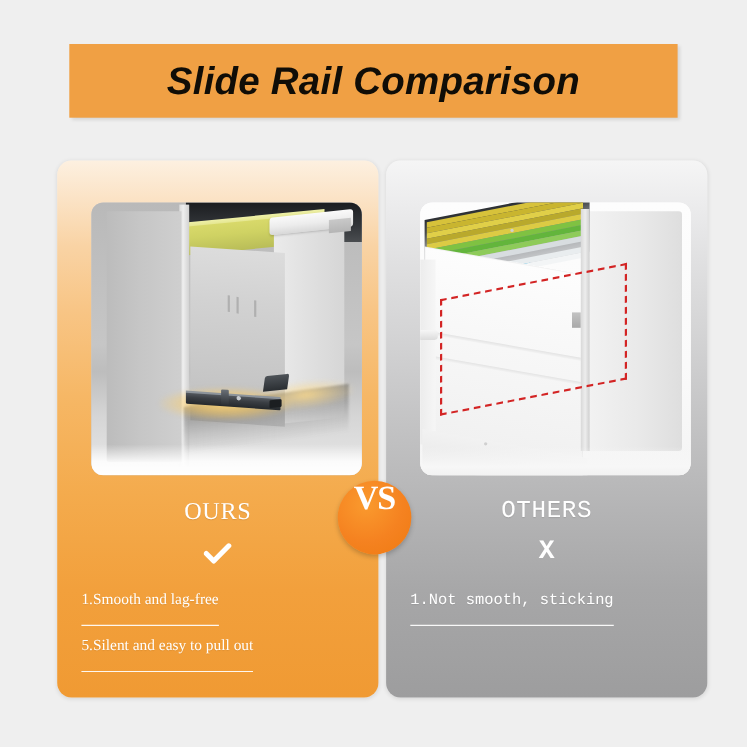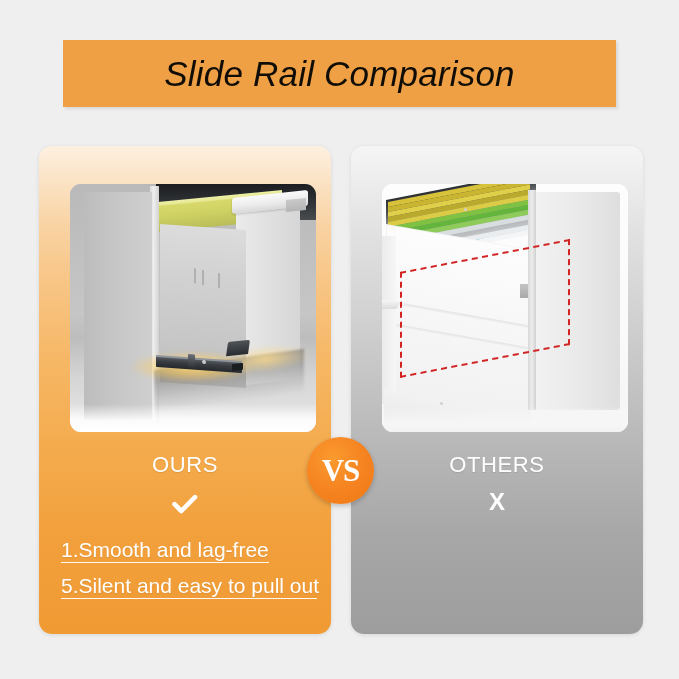--- a/index.html
+++ b/index.html
@@ -14,48 +14,50 @@
   #title-banner{
     position:absolute;
     left:63px; top:40px;
     width:553px; height:67px;
     background:#f0a044;
     display:flex; align-items:center; justify-content:center;
     box-shadow:2px 2px 3px rgba(0,0,0,.10);
   }
   #title-text{
     font-size:35px;
-    font-weight:normal;
+    font-weight:bold;
     font-style:italic;
     color:#100d07;
     letter-spacing:.2px;
     white-space:nowrap;
   }
   
   .panel{
     position:absolute;
     top:146px; width:292px; height:488px;
     border-radius:13px;
     overflow:hidden;
   }
   #panel-ours{
-    left:39px;
+    left:52px;
     background:linear-gradient(180deg,
       #fdf0e0 0%, #fbe3c6 7%, #f9d3a4 16%,
       #f8c585 28%, #f6b765 44%, #f4ab4d 62%,
       #f2a03c 80%, #f09a33 100%);
     box-shadow:0 1px 4px rgba(0,0,0,.10);
+    font-family:Liberation Serif, serif;
   }
   #panel-others{
     left:351px;
     background:linear-gradient(180deg,
       #f5f5f5 0%, #ececed 8%, #e1e1e2 18%,
       #d4d4d5 32%, #c4c4c5 48%, #b5b5b6 64%,
       #a7a7a8 80%, #9d9d9e 100%);
     box-shadow:0 1px 4px rgba(0,0,0,.10);
+    font-family:Liberation Mono, monospace;
   }
   
   .photo-frame{
     position:absolute;
     top:38px; left:31px;
     width:246px; height:248px;
     border-radius:11px;
     overflow:hidden;
     background:#c9c9c9;
   }
@@ -280,38 +282,38 @@
     font-size:24px;
     font-weight:bold;
     line-height:1;
   }
   .mark svg{display:inline-block;vertical-align:middle;}
   .bullets{
     position:absolute; left:22px; top:392px; width:256px;
   }
   .bullet{
     display:block;
-    font-size:21px;
+    font-size:14px;
     color:#ffffff;
     margin-bottom:11px;
     border-bottom:1.3px solid rgba(255,255,255,.92);
-    padding-bottom:0;
+    padding-bottom:14px;
     width:max-content;
     max-width:100%;
     white-space:nowrap;
     text-shadow:0 1px 1px rgba(0,0,0,.08);
   }
   
   #vs-badge{
     position:absolute;
     left:307px; top:437px;
     width:67px; height:67px;
     border-radius:50%;
     background:radial-gradient(circle at 38% 32%, #fa9a2e 0%, #f58220 55%, #ee7a12 100%);
-    display:flex; align-items:center; justify-content:center;
+    display:flex; justify-content:center;
     box-shadow:0 2px 5px rgba(0,0,0,.22);
     z-index:5;
   }
   #vs-text{
     color:#ffffff;
     font-family:"Liberation Serif", serif;
     font-weight:bold;
     font-size:31px;
     letter-spacing:-1px;
     line-height:1;
@@ -407,18 +409,19 @@
     </div>
   </div>
 
   <div class="panel-heading">OTHERS</div>
 
   <div class="mark">
     <span>X</span>
   </div>
 
   <div class="bullets">
+    <span class="bullet">1.Not smooth, sticking</span>
   </div>
 </div>
 
 <div id="vs-badge">
   <span id="vs-text">VS</span>
 </div>
 
 </body></html>

